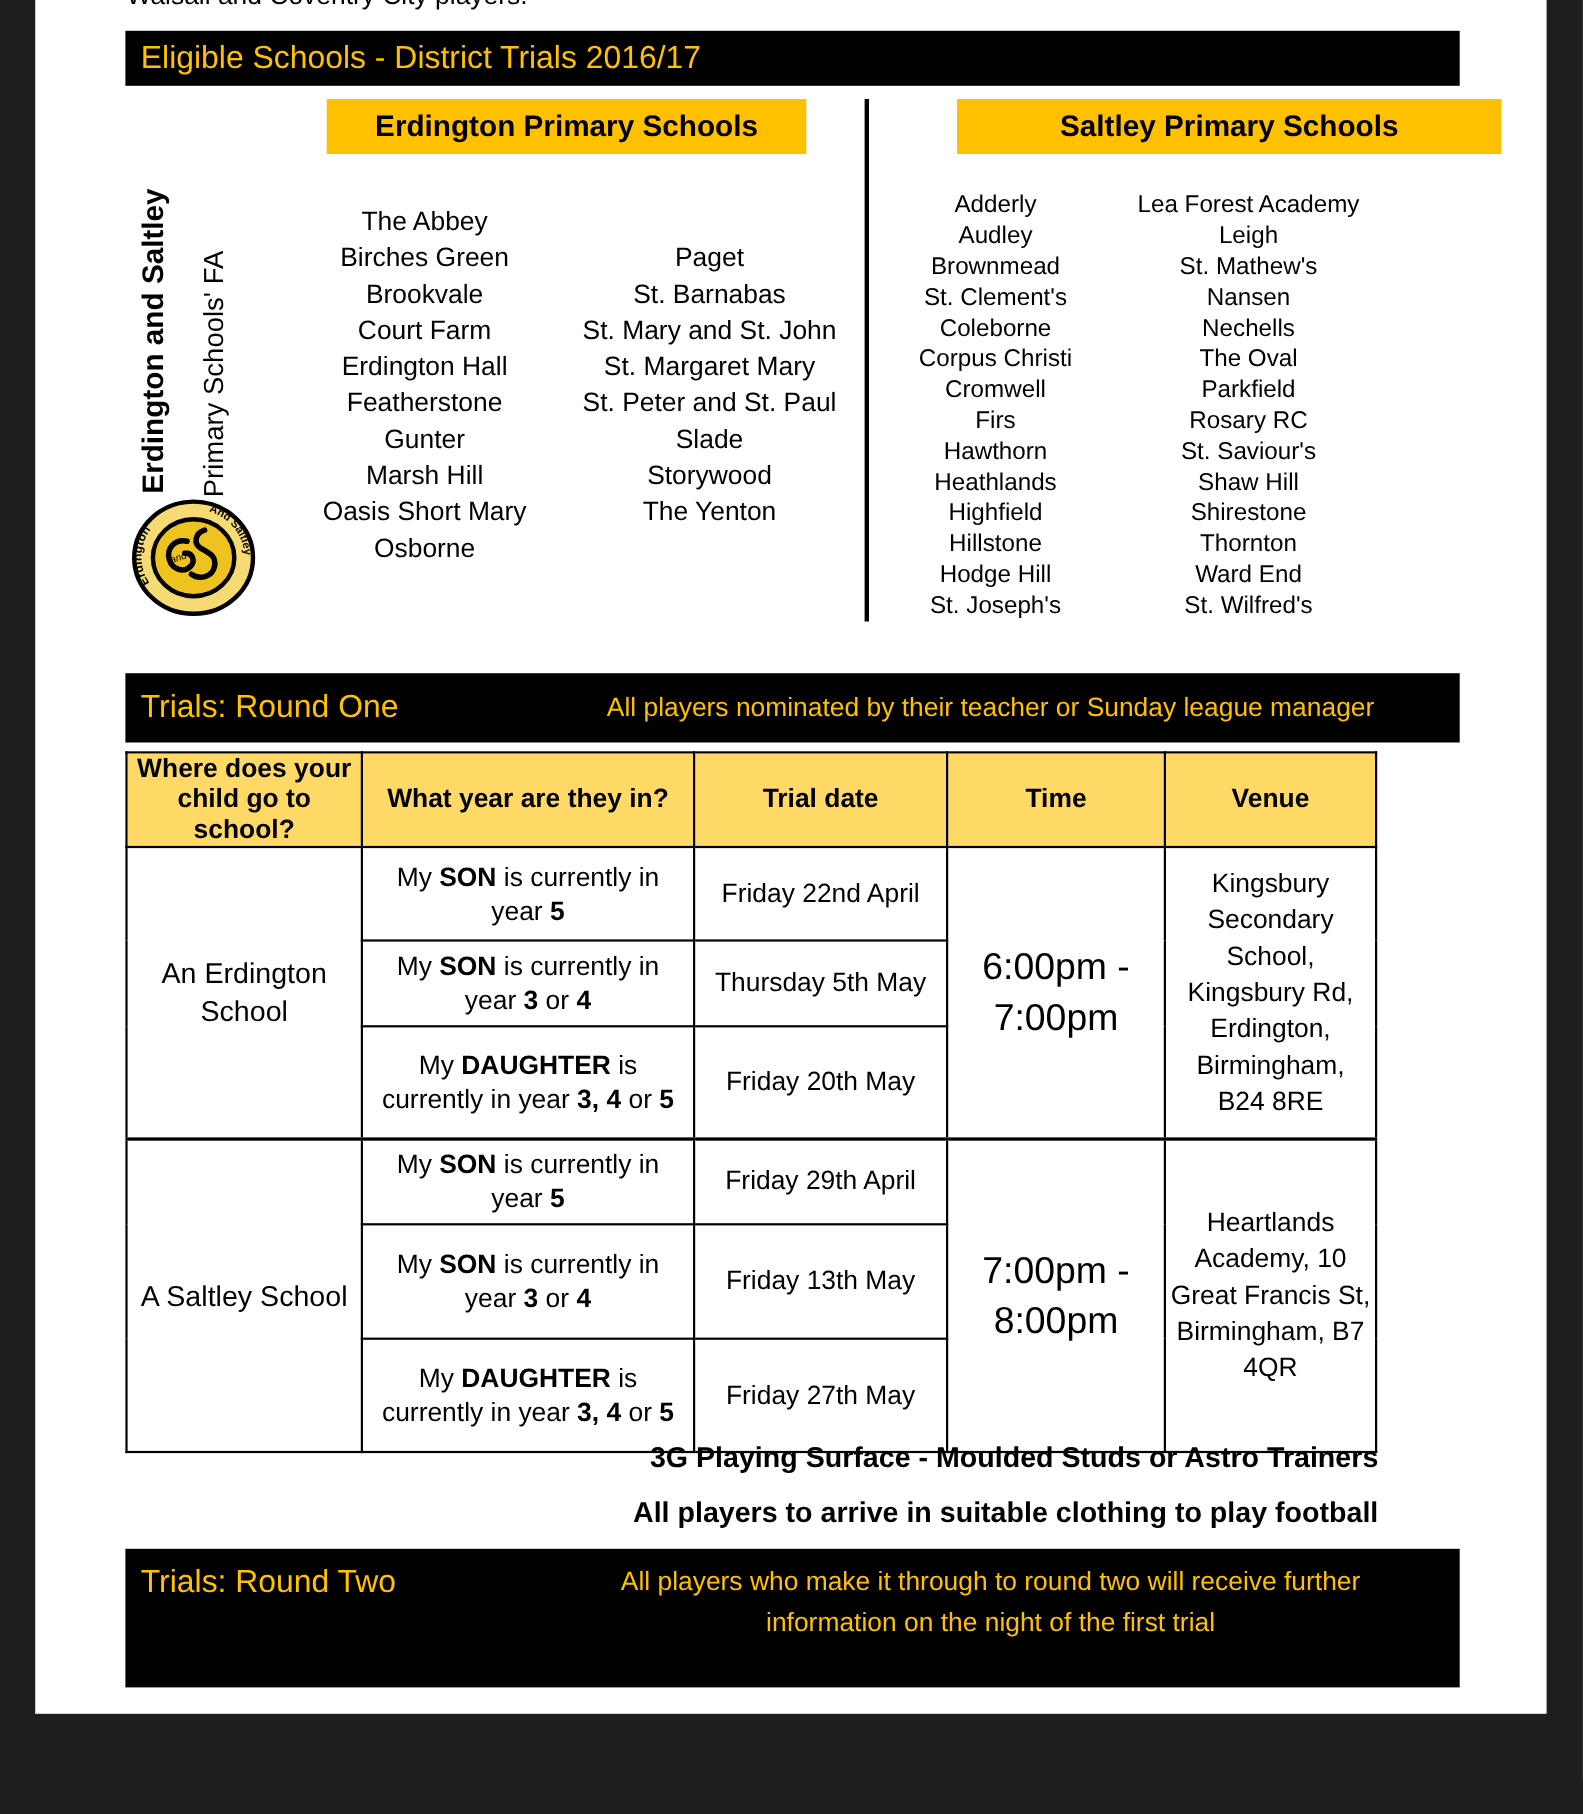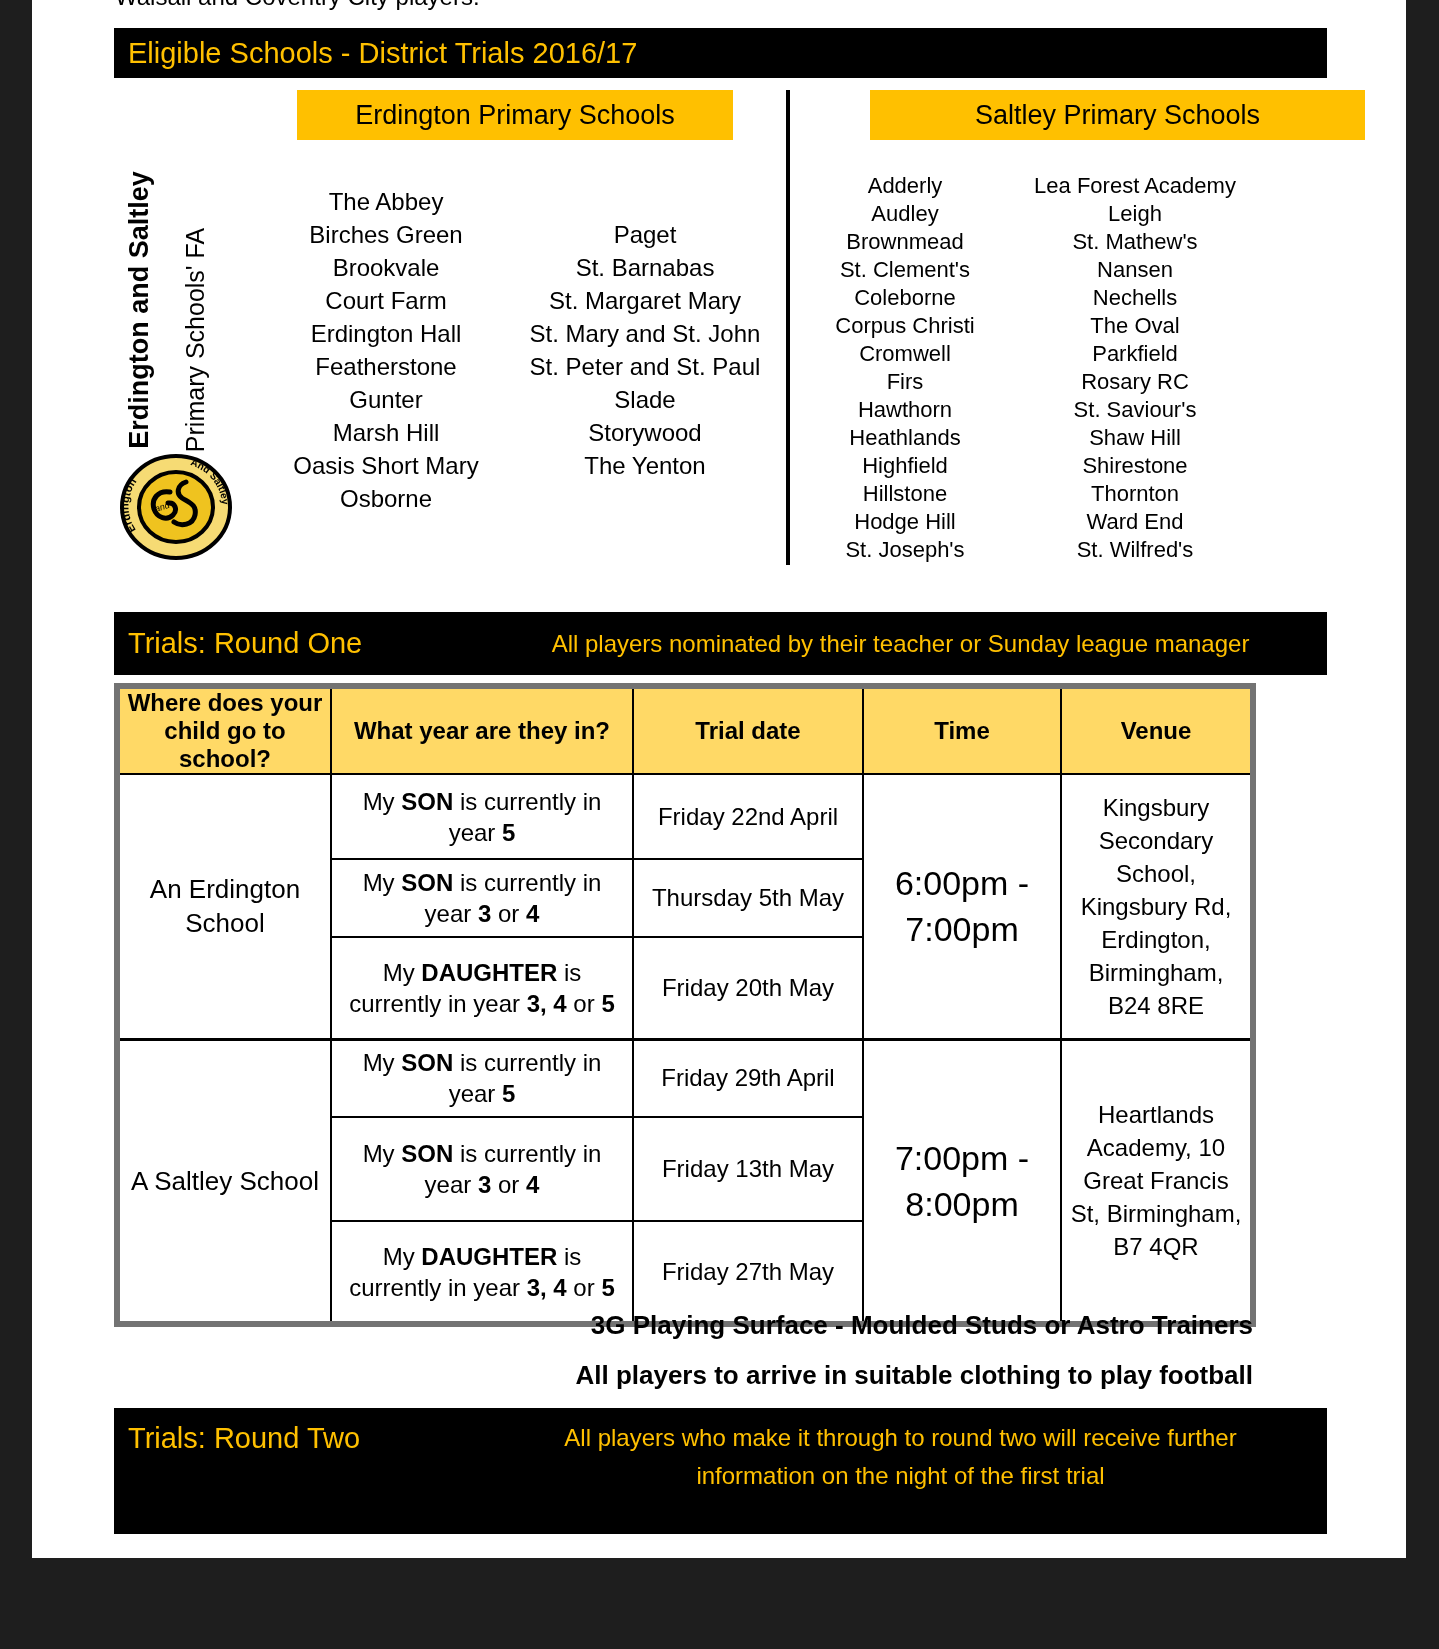--- a/index.html
+++ b/index.html
@@ -22,21 +22,21 @@
   .banner1{top:28px;height:50px;font-size:29px;line-height:50px;padding-left:14px}
   .banner2{top:612px;height:63px;display:flex;align-items:center}
   .banner2 .b-title{flex:none;width:356px;padding-left:14px;font-size:29px}
   .banner2 .b-sub{flex:1;text-align:center;font-size:24px;padding-right:10px}
   .banner3{top:1408px;height:126px;display:flex;align-items:flex-start;padding-top:11px}
   .banner3 .b-title{flex:none;width:356px;padding-left:14px;font-size:29px;line-height:38px}
   .banner3 .b-sub{flex:1;text-align:center;font-size:24px;line-height:38px;padding-right:10px}
 
   
   .sec-header{position:absolute;top:90px;height:50px;background:#FFC000;color:#000;
-    font-weight:normal;font-size:27px;line-height:50px;text-align:center}
+    font-weight:bold;font-size:27px;line-height:50px;text-align:center}
   #erd-header{left:265px;width:436px}
   #sal-header{left:838px;width:495px}
 
   
   .vtext{position:absolute;transform:rotate(-90deg);transform-origin:0 0;
     text-align:center;color:#000;white-space:nowrap}
   #org-name{left:88px;top:480px;width:340px;height:38px;font-weight:bold;font-size:27px;line-height:38px}
   #org-sub{left:146px;top:474px;width:268px;height:34px;font-size:25px;line-height:34px}
 
   .logo{position:absolute;left:86px;top:452px;width:116px;height:110px}
@@ -44,21 +44,21 @@
   
   .school-col{position:absolute;text-align:center;color:#000}
   #erd-col1{left:214px;top:185px;width:280px;font-size:24px;line-height:33px}
   #erd-col2{left:468px;top:218px;width:290px;font-size:24px;line-height:33px}
   #sal-col1{left:763px;top:172px;width:220px;font-size:22px;line-height:28px}
   #sal-col2{left:973px;top:172px;width:260px;font-size:22px;line-height:28px}
   .divider{position:absolute;left:754px;top:90px;width:4px;height:475px;background:#000}
 
   
   table.trials{position:absolute;left:82px;top:683px;border-collapse:collapse;table-layout:fixed;
-    color:#000;border:6px solid #737373}
+    color:#000;border:1px solid #737373}
   table.trials th,table.trials td{border:2px solid #000;text-align:center;vertical-align:middle;
     padding:0 4px;box-sizing:border-box;overflow:hidden}
   table.trials th{background:#FFD966;font-size:24px;font-weight:bold;height:67px;line-height:28px}
   td.year{font-size:24px;line-height:31px}
   td.date{font-size:24px}
   td.school{font-size:26px;line-height:34px}
   td.time{font-size:34px;line-height:46px}
   td.venue{font-size:24px;line-height:33px}
   tr.group-start td{border-top-width:3px}
   .b{font-weight:bold}
@@ -112,22 +112,22 @@
       <div class="school-item">Erdington Hall</div>
       <div class="school-item">Featherstone</div>
       <div class="school-item">Gunter</div>
       <div class="school-item">Marsh Hill</div>
       <div class="school-item">Oasis Short Mary</div>
       <div class="school-item">Osborne</div>
     </div>
   <div class="school-col" id="erd-col2">
       <div class="school-item">Paget</div>
       <div class="school-item">St. Barnabas</div>
+      <div class="school-item">St. Mary and St. John</div>
       <div class="school-item">St. Margaret Mary</div>
-      <div class="school-item">St. Mary and St. John</div>
       <div class="school-item">St. Peter and St. Paul</div>
       <div class="school-item">Slade</div>
       <div class="school-item">Storywood</div>
       <div class="school-item">The Yenton</div>
     </div>
   <div class="school-col" id="sal-col1">
       <div class="school-item">Adderly</div>
       <div class="school-item">Audley</div>
       <div class="school-item">Brownmead</div>
       <div class="school-item">St. Clement's</div>

